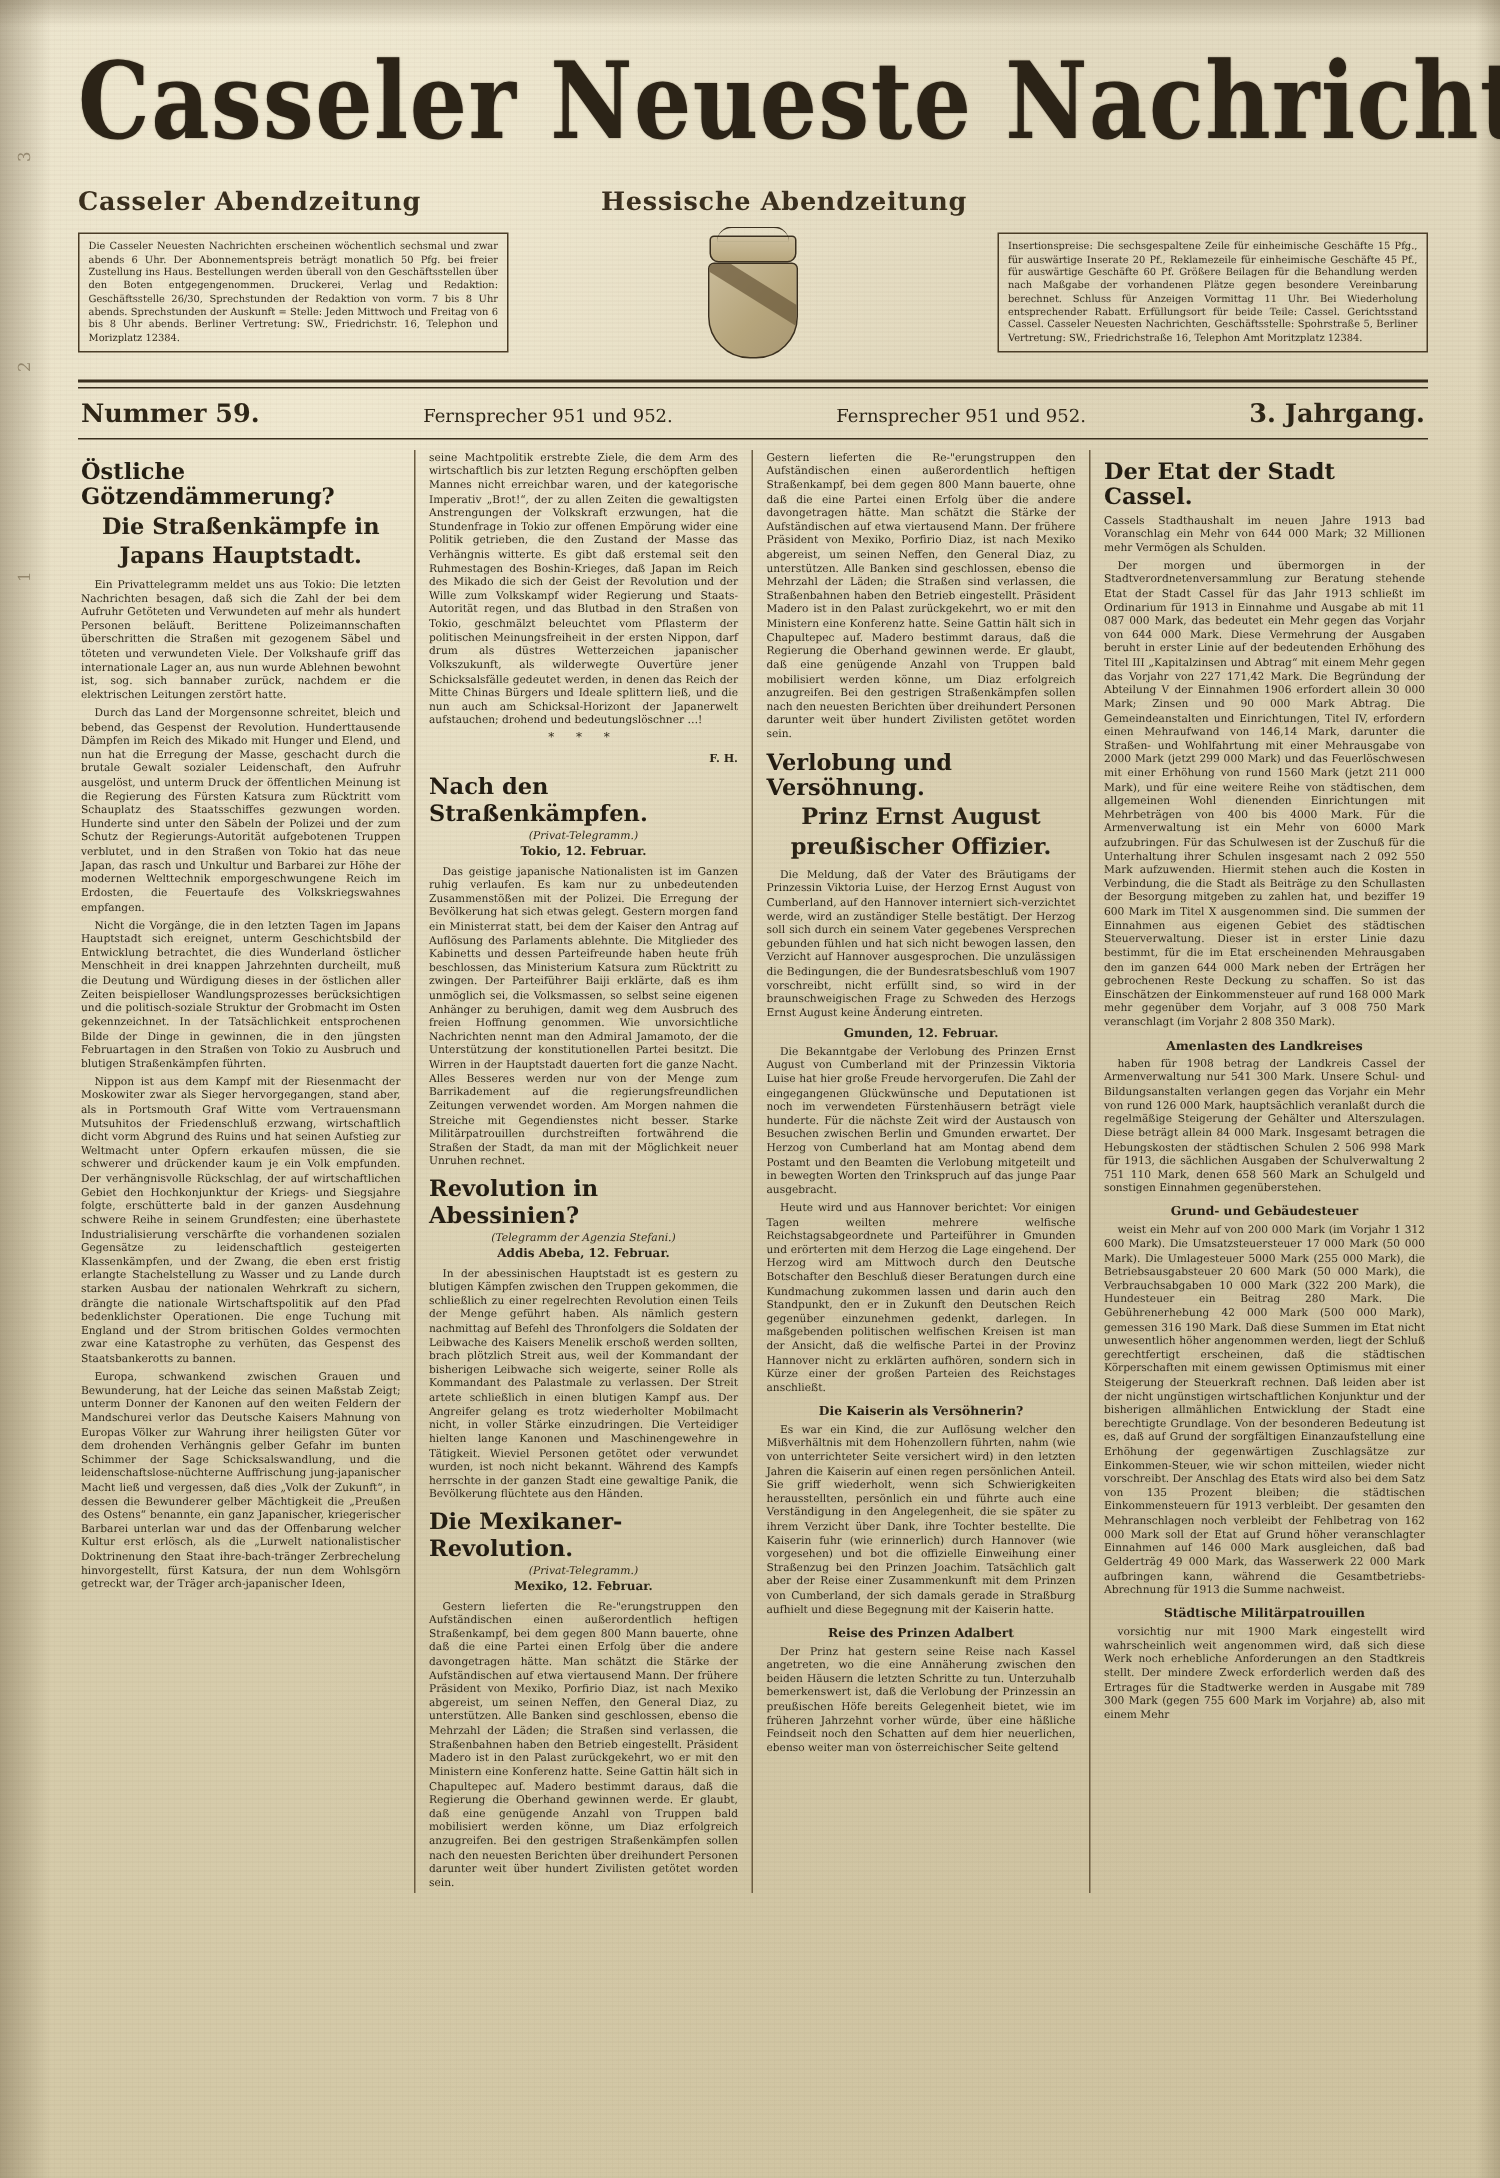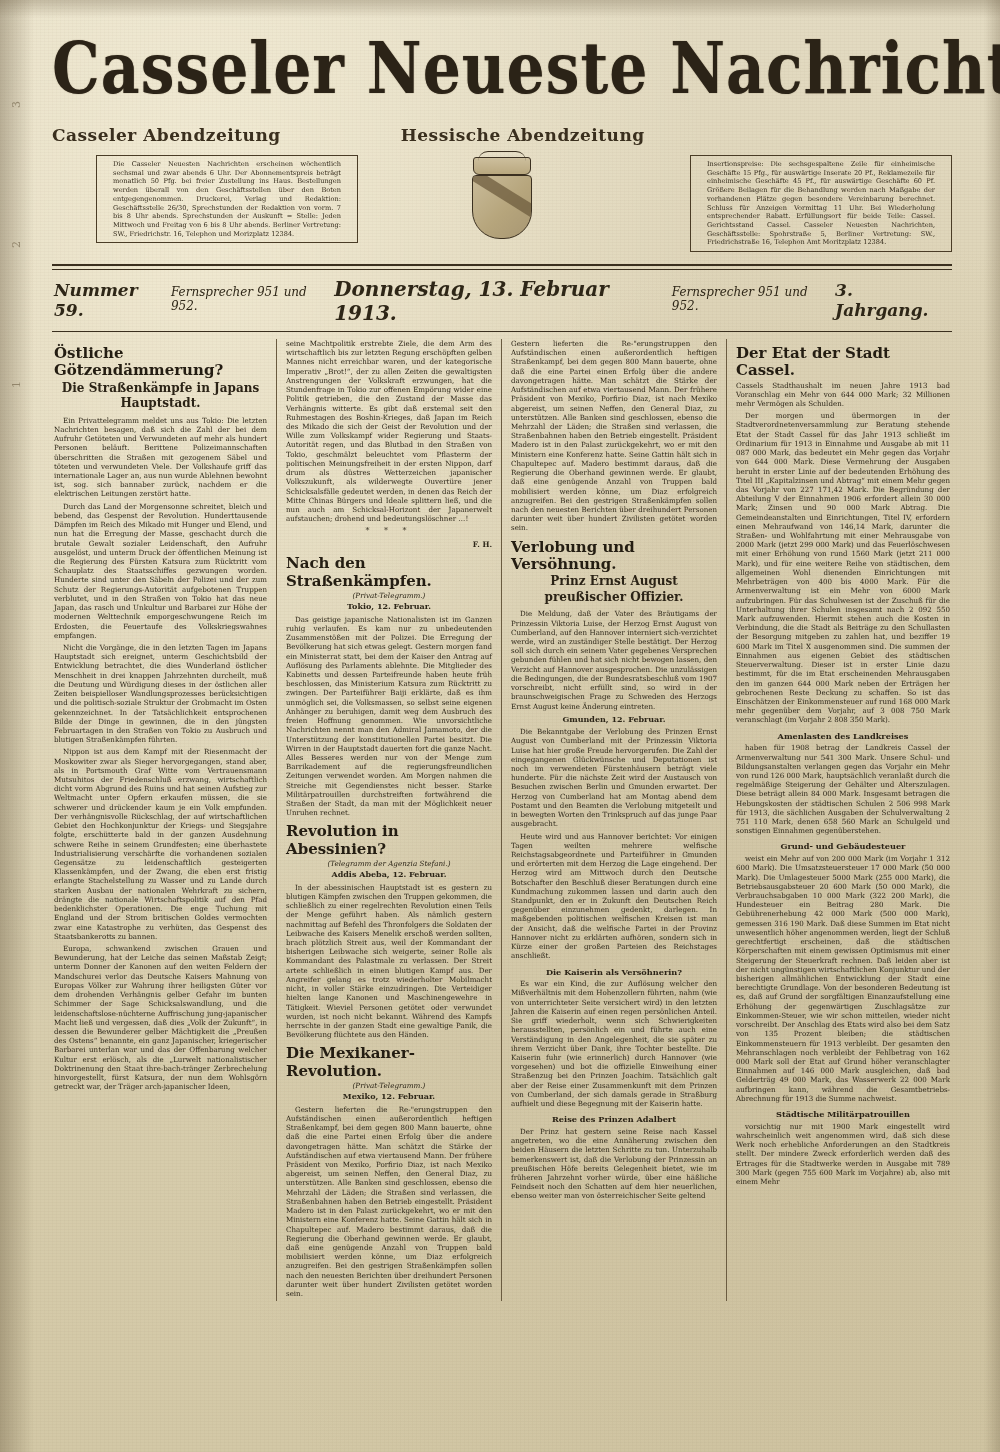--- a/index.html
+++ b/index.html
@@ -80,30 +80,29 @@
     letter-spacing:.5px;
   }
   .sub-row span{white-space:nowrap;}
 
   .info-row{
     display:flex;justify-content:space-between;align-items:flex-start;
     margin-top:10px;
     gap:10px;
   }
   .info-box{
-    width:262px;
+    width:287px;
     border:1px solid #4a3c26;
-    padding:4px 16px;
+    padding:4px 6px;
     font-size:6.6px;
     line-height:1.32;
     color:#332a1b;
     text-align:justify;
     min-height:54px;
     box-sizing:border-box;
-    margin-left:44px;
   }
   .crest{
     width:120px;height:86px;position:relative;
     display:flex;align-items:center;justify-content:center;
   }
   .crown{
     position:absolute;top:2px;left:50%;transform:translateX(-50%);
     width:56px;height:16px;
     border:1.5px solid #3b3020;
     border-radius:3px 3px 6px 6px;
@@ -128,21 +127,21 @@
   }
 
   .rule-double{
     border-top:2px solid #3a2f1e;
     border-bottom:1px solid #3a2f1e;
     height:3px;margin-top:12px;
   }
   .issue-row{
     display:flex;align-items:baseline;justify-content:space-between;
     padding:7px 2px 6px 2px;
-    font-size:15px;color:#2e2617;font-weight:bold;font-style:italic;
+    font-size:15px;color:#2e2617;font-weight:bold;
   }
   .issue-row .num{font-size:17px;}
   .issue-row .tel{font-size:12px;font-weight:normal;}
   .issue-row .date{font-size:20px;}
   .issue-row .jahr{font-size:17px;}
   .rule-thin{border-top:1.6px solid #3a2f1e;}
 
   
   .cols{
     display:flex;
@@ -166,21 +165,21 @@
   h2.head{
     font-family:"DejaVu Serif", serif;
     font-weight:bold;
     font-size:15px;
     text-align:left;
     margin:6px 0 1px 0;
     color:#241d12;
     line-height:1.15;
   }
   h3.subhead{
-    font-weight:bold;font-size:12px;text-align:center;margin:1px 0 4px 0;color:#2b2316;
+    font-weight:bold;font-size:15px;text-align:center;margin:1px 0 4px 0;color:#2b2316;
   }
   h4.minihead{
     font-weight:bold;font-size:8.2px;text-align:center;margin:6px 0 2px 0;color:#2b2316;
   }
   .tele{
     text-align:center;font-size:7.2px;margin:1px 0 1px 0;font-style:italic;
   }
   .dateline{
     text-align:center;font-size:8px;font-weight:bold;margin:1px 0 3px 0;
   }
@@ -223,21 +222,20 @@
         <div class="shield"></div>
       </div>
       <div class="info-box blur">Insertionspreise: Die sechsgespaltene Zeile für einheimische Geschäfte 15 Pfg., für auswärtige Inserate 20 Pf., Reklamezeile für einheimische Geschäfte 45 Pf., für auswärtige Geschäfte 60 Pf. Größere Beilagen für die Behandlung werden nach Maßgabe der vorhandenen Plätze gegen besondere Vereinbarung berechnet. Schluss für Anzeigen Vormittag 11 Uhr. Bei Wiederholung entsprechender Rabatt. Erfüllungsort für beide Teile: Cassel. Gerichtsstand Cassel. Casseler Neuesten Nachrichten, Geschäftsstelle: Spohrstraße 5, Berliner Vertretung: SW., Friedrichstraße 16, Telephon Amt Moritzplatz 12384.</div>
     </div>
 
     <div class="rule-double"></div>
 
     <div class="issue-row">
       <span class="num fraktur">Nummer 59.</span>
       <span class="tel">Fernsprecher 951 und 952.</span>
-      <span class="date fraktur">Donnerstag, 13. Februar 1913.</span>
       <span class="tel">Fernsprecher 951 und 952.</span>
       <span class="jahr fraktur">3. Jahrgang.</span>
     </div>
     <div class="rule-thin"></div>
 
     <div class="cols">
 
       <div class="col">
         <h2 class="head fraktur">Östliche Götzendämmerung?</h2>
         <h3 class="subhead fraktur">Die Straßenkämpfe in Japans Hauptstadt.</h3>

